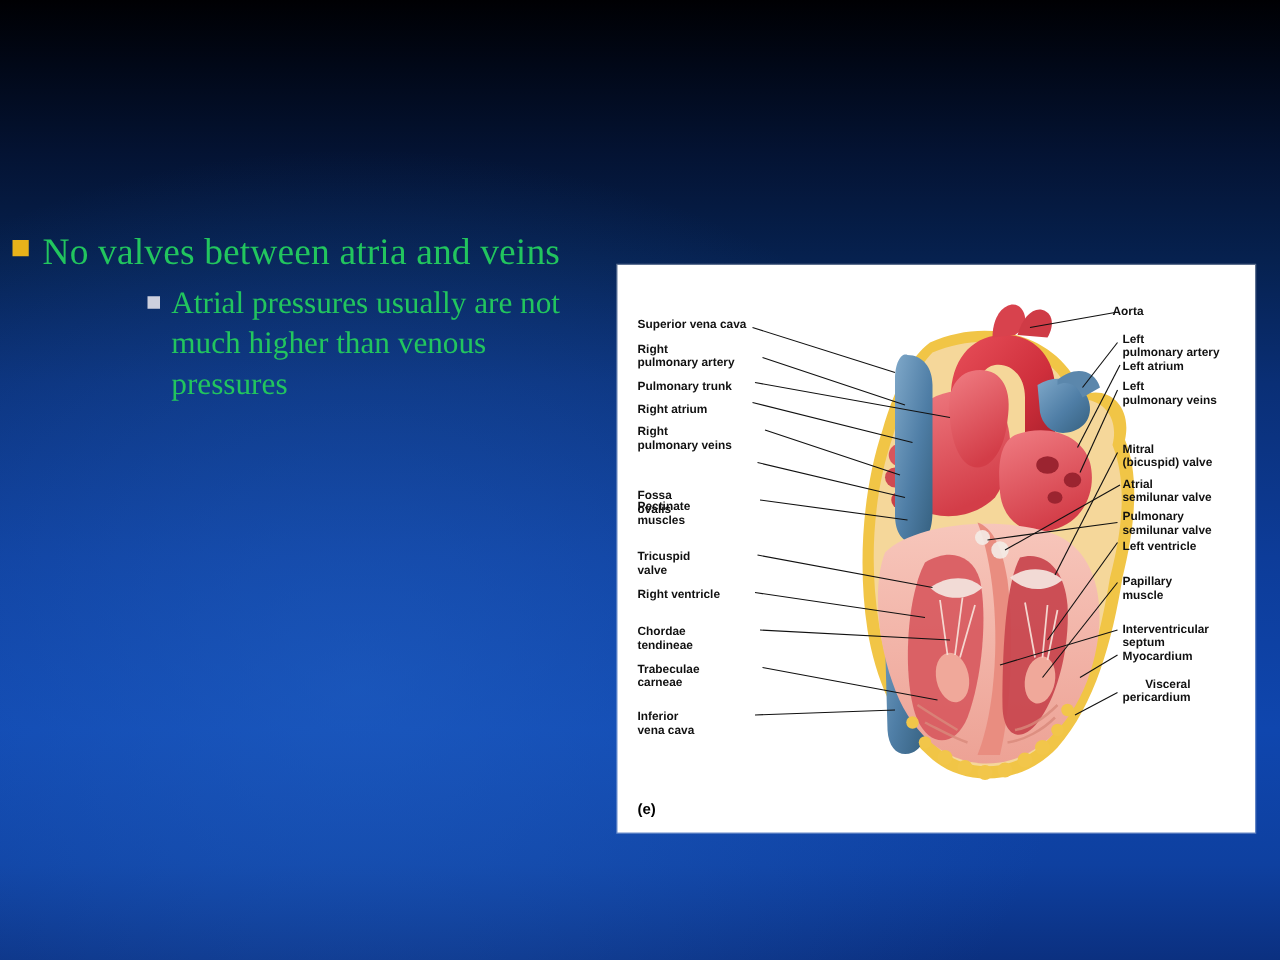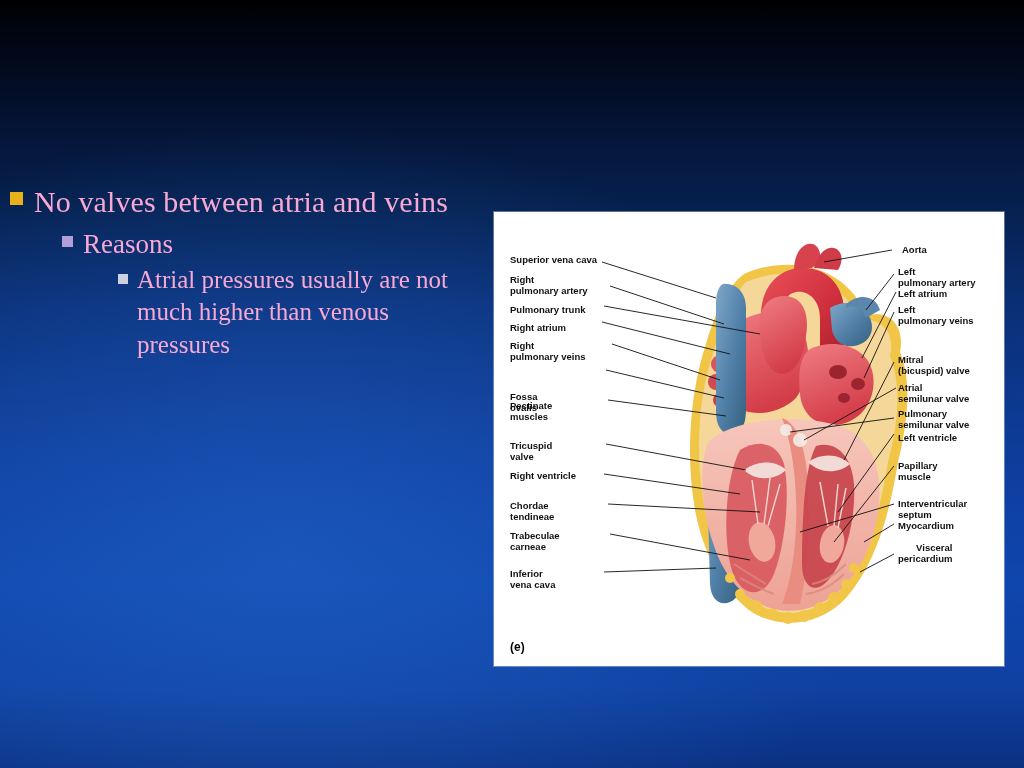--- a/index.html
+++ b/index.html
@@ -42,21 +42,21 @@
     position: relative;
     z-index: 2;
   }
 
   
   .bullets {
     position: absolute;
     left: 10px;
     top: 183px;
     width: 470px;
-    color: #f9a8d4;
+    color: #22c55e;
   }
   .b-row {
     display: flex;
     align-items: flex-start;
   }
   .b-marker {
     flex: 0 0 auto;
     margin-top: 0.52em;
   }
   .b-text {
@@ -159,24 +159,20 @@
 <div class="slide">
   <div class="content">
 
     <div class="bullets">
 
       <div class="b-row lvl1">
         <div class="b-marker"></div>
         <div class="b-text">No valves between atria and veins</div>
       </div>
 
-      <div class="b-row lvl2">
-        <div class="b-marker"></div>
-        <div class="b-text">Reasons</div>
-      </div>
 
       <div class="b-row lvl3">
         <div class="b-marker"></div>
         <div class="b-text">Atrial pressures usually are not much higher than venous pressures</div>
       </div>
 
 
     </div>
 
     <div class="figure">
@@ -346,21 +342,21 @@
         <div class="fig-label left" style="left:16px; top:228px;">Tricuspid
 valve</div>
         <div class="fig-label left" style="left:16px; top:258px;">Right ventricle</div>
         <div class="fig-label left" style="left:16px; top:288px;">Chordae
 tendineae</div>
         <div class="fig-label left" style="left:16px; top:318px;">Trabeculae
 carneae</div>
         <div class="fig-label left" style="left:16px; top:356px;">Inferior
 vena cava</div>
 
-        <div class="fig-label right" style="left:408px; top:32px;">Aorta</div>
+        <div class="fig-label right" style="left:396px; top:32px;">Aorta</div>
         <div class="fig-label right" style="left:404px; top:54px;">Left
 pulmonary artery</div>
         <div class="fig-label right" style="left:404px; top:76px;">Left atrium</div>
         <div class="fig-label right" style="left:404px; top:92px;">Left
 pulmonary veins</div>
         <div class="fig-label right" style="left:404px; top:142px;">Mitral
 (bicuspid) valve</div>
         <div class="fig-label right" style="left:404px; top:170px;">Atrial
 semilunar valve</div>
         <div class="fig-label right" style="left:404px; top:196px;">Pulmonary

